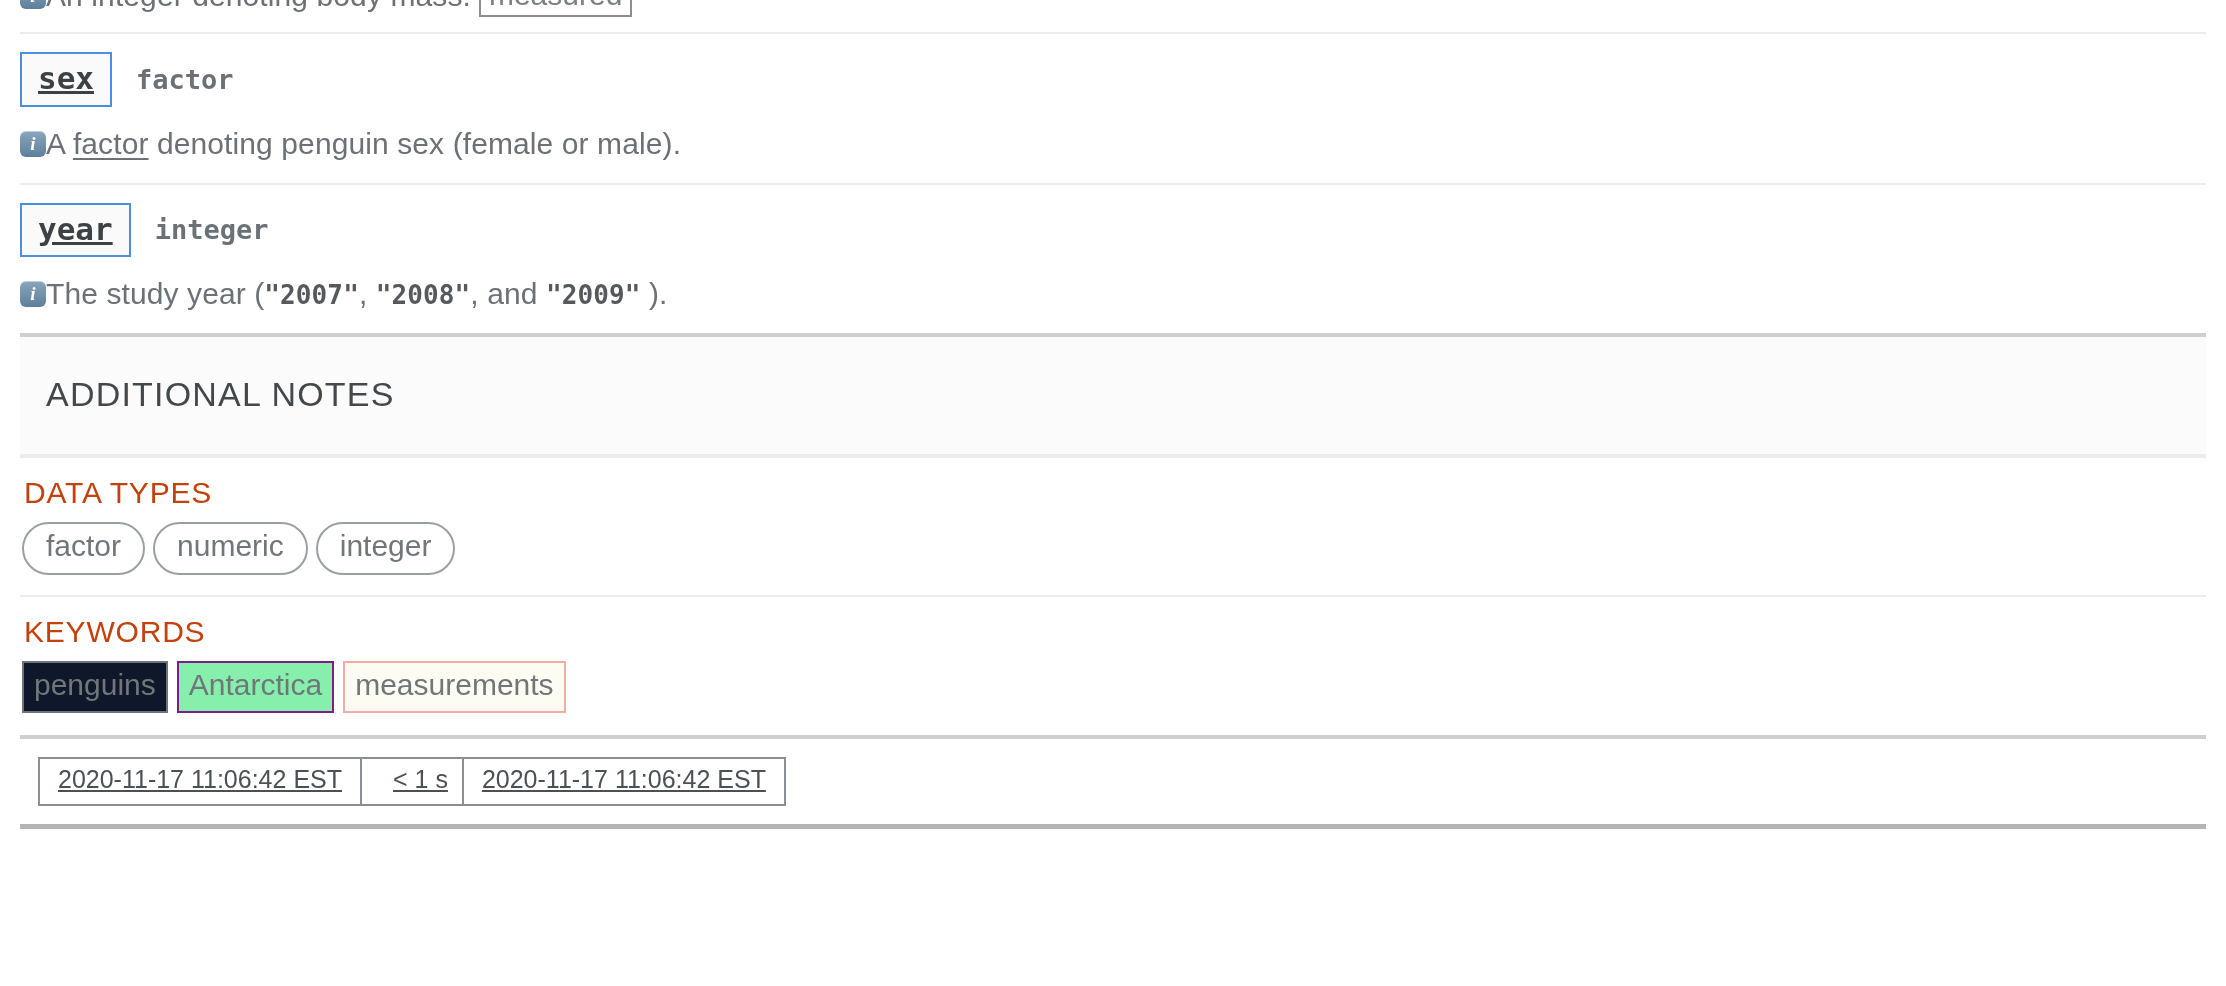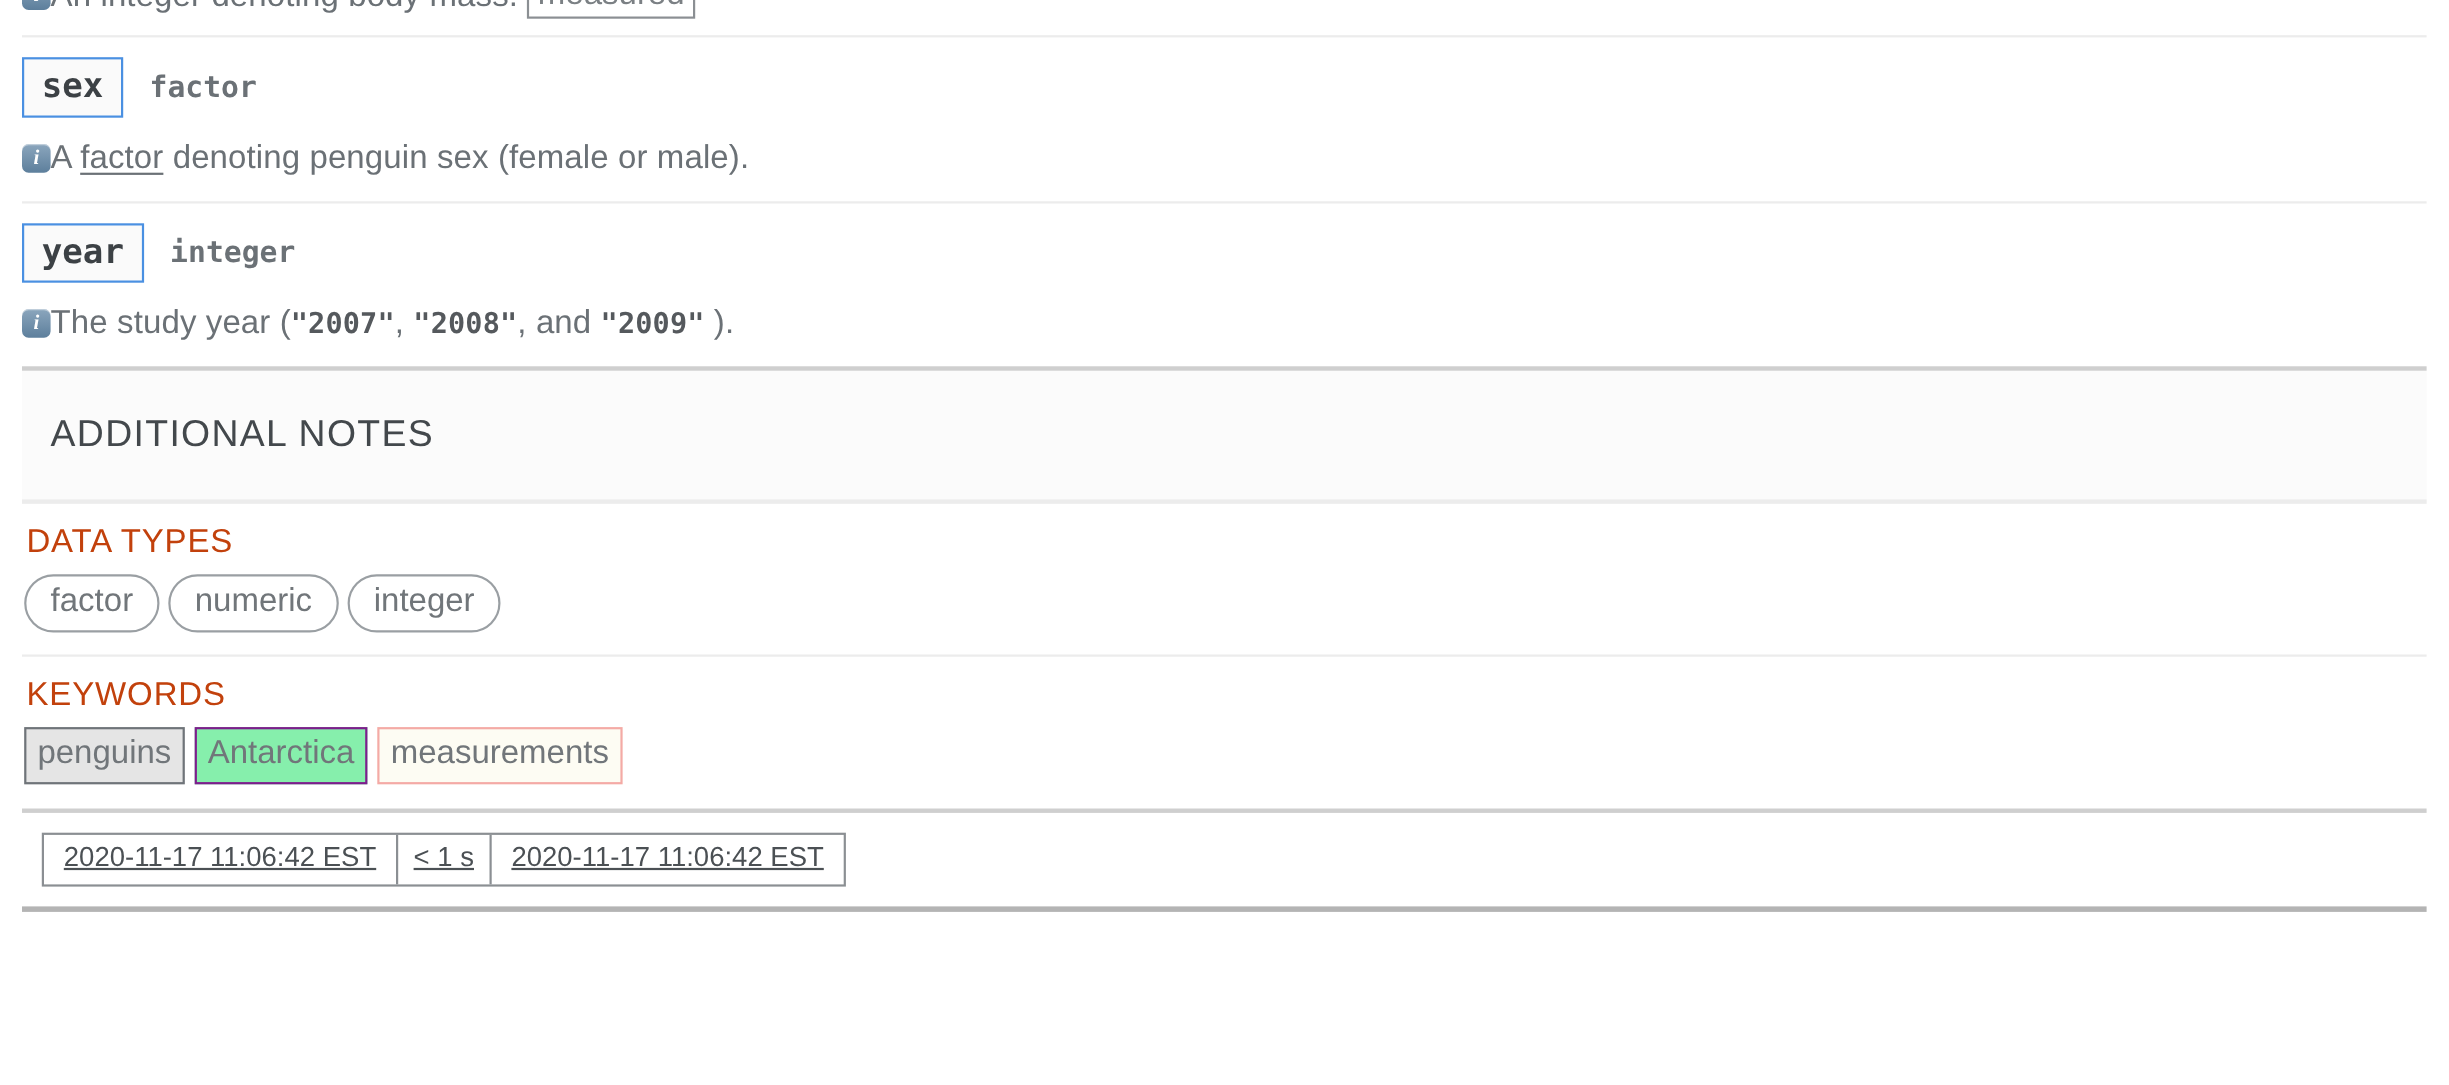--- a/index.html
+++ b/index.html
@@ -109,20 +109,21 @@
   }
   .var-name {
     border: 2px solid #4a90e2;
     background: #fafafa;
     font-family: "DejaVu Sans Mono", monospace;
     font-size: 31px;
     font-weight: bold;
     color: #3c4145;
     padding: 8px 16px 10px 16px;
     line-height: 1.05;
+    text-decoration: underline;
   }
   .var-type {
     font-family: "DejaVu Sans Mono", monospace;
     font-size: 27px;
     color: #6b7176;
     margin-left: 24px;
     font-weight: bold;
   }
 
   .desc-row {
@@ -201,21 +202,21 @@
   }
   .stamp {
     font-size: 25px;
     color: #4b5054;
     padding: 6px 18px 10px 18px;
     border-right: 2px solid #8b8f93;
     white-space: nowrap;
     text-decoration: underline;
   }
   .stamp:last-child { border-right: none; }
-  .stamp.narrow { padding-left: 14px; padding-right: 14px; }
+  .stamp.narrow { padding-left: 31px; padding-right: 14px; }
 </style>
 </head>
 <body>
 
 <div class="page">
 
   <div class="clip-row">
     <div class="inner">
       <span class="info-icon">i</span>
       <span class="desc-text">An integer denoting body mass.</span>
@@ -258,21 +259,21 @@
       <span class="pill">numeric</span>
       <span class="pill">integer</span>
     </div>
   </div>
 
   <div class="divider" style="margin-top:20px"></div>
 
   <div class="subsection">
     <h3>KEYWORDS</h3>
     <div class="tag-list">
-      <span class="tag" style="border-color: rgb(111, 116, 121); background-color: #e5e5e5;">penguins</span>
+      <span class="tag" style="border-color: rgb(111, 116, 121); background-color: #0f172a;">penguins</span>
       <span class="tag" style="border-color: rgb(125, 29, 140); background-color: #86efac;">Antarctica</span>
       <span class="tag" style="border-color: rgb(244, 170, 166); background-color: rgb(253, 252, 243);">measurements</span>
     </div>
   </div>
 
   <div class="divider thick" style="margin-top:22px"></div>
 
   <div class="footer-wrap">
     <span class="stamp-group">
       <span class="stamp">2020-11-17 11:06:42 EST</span>

